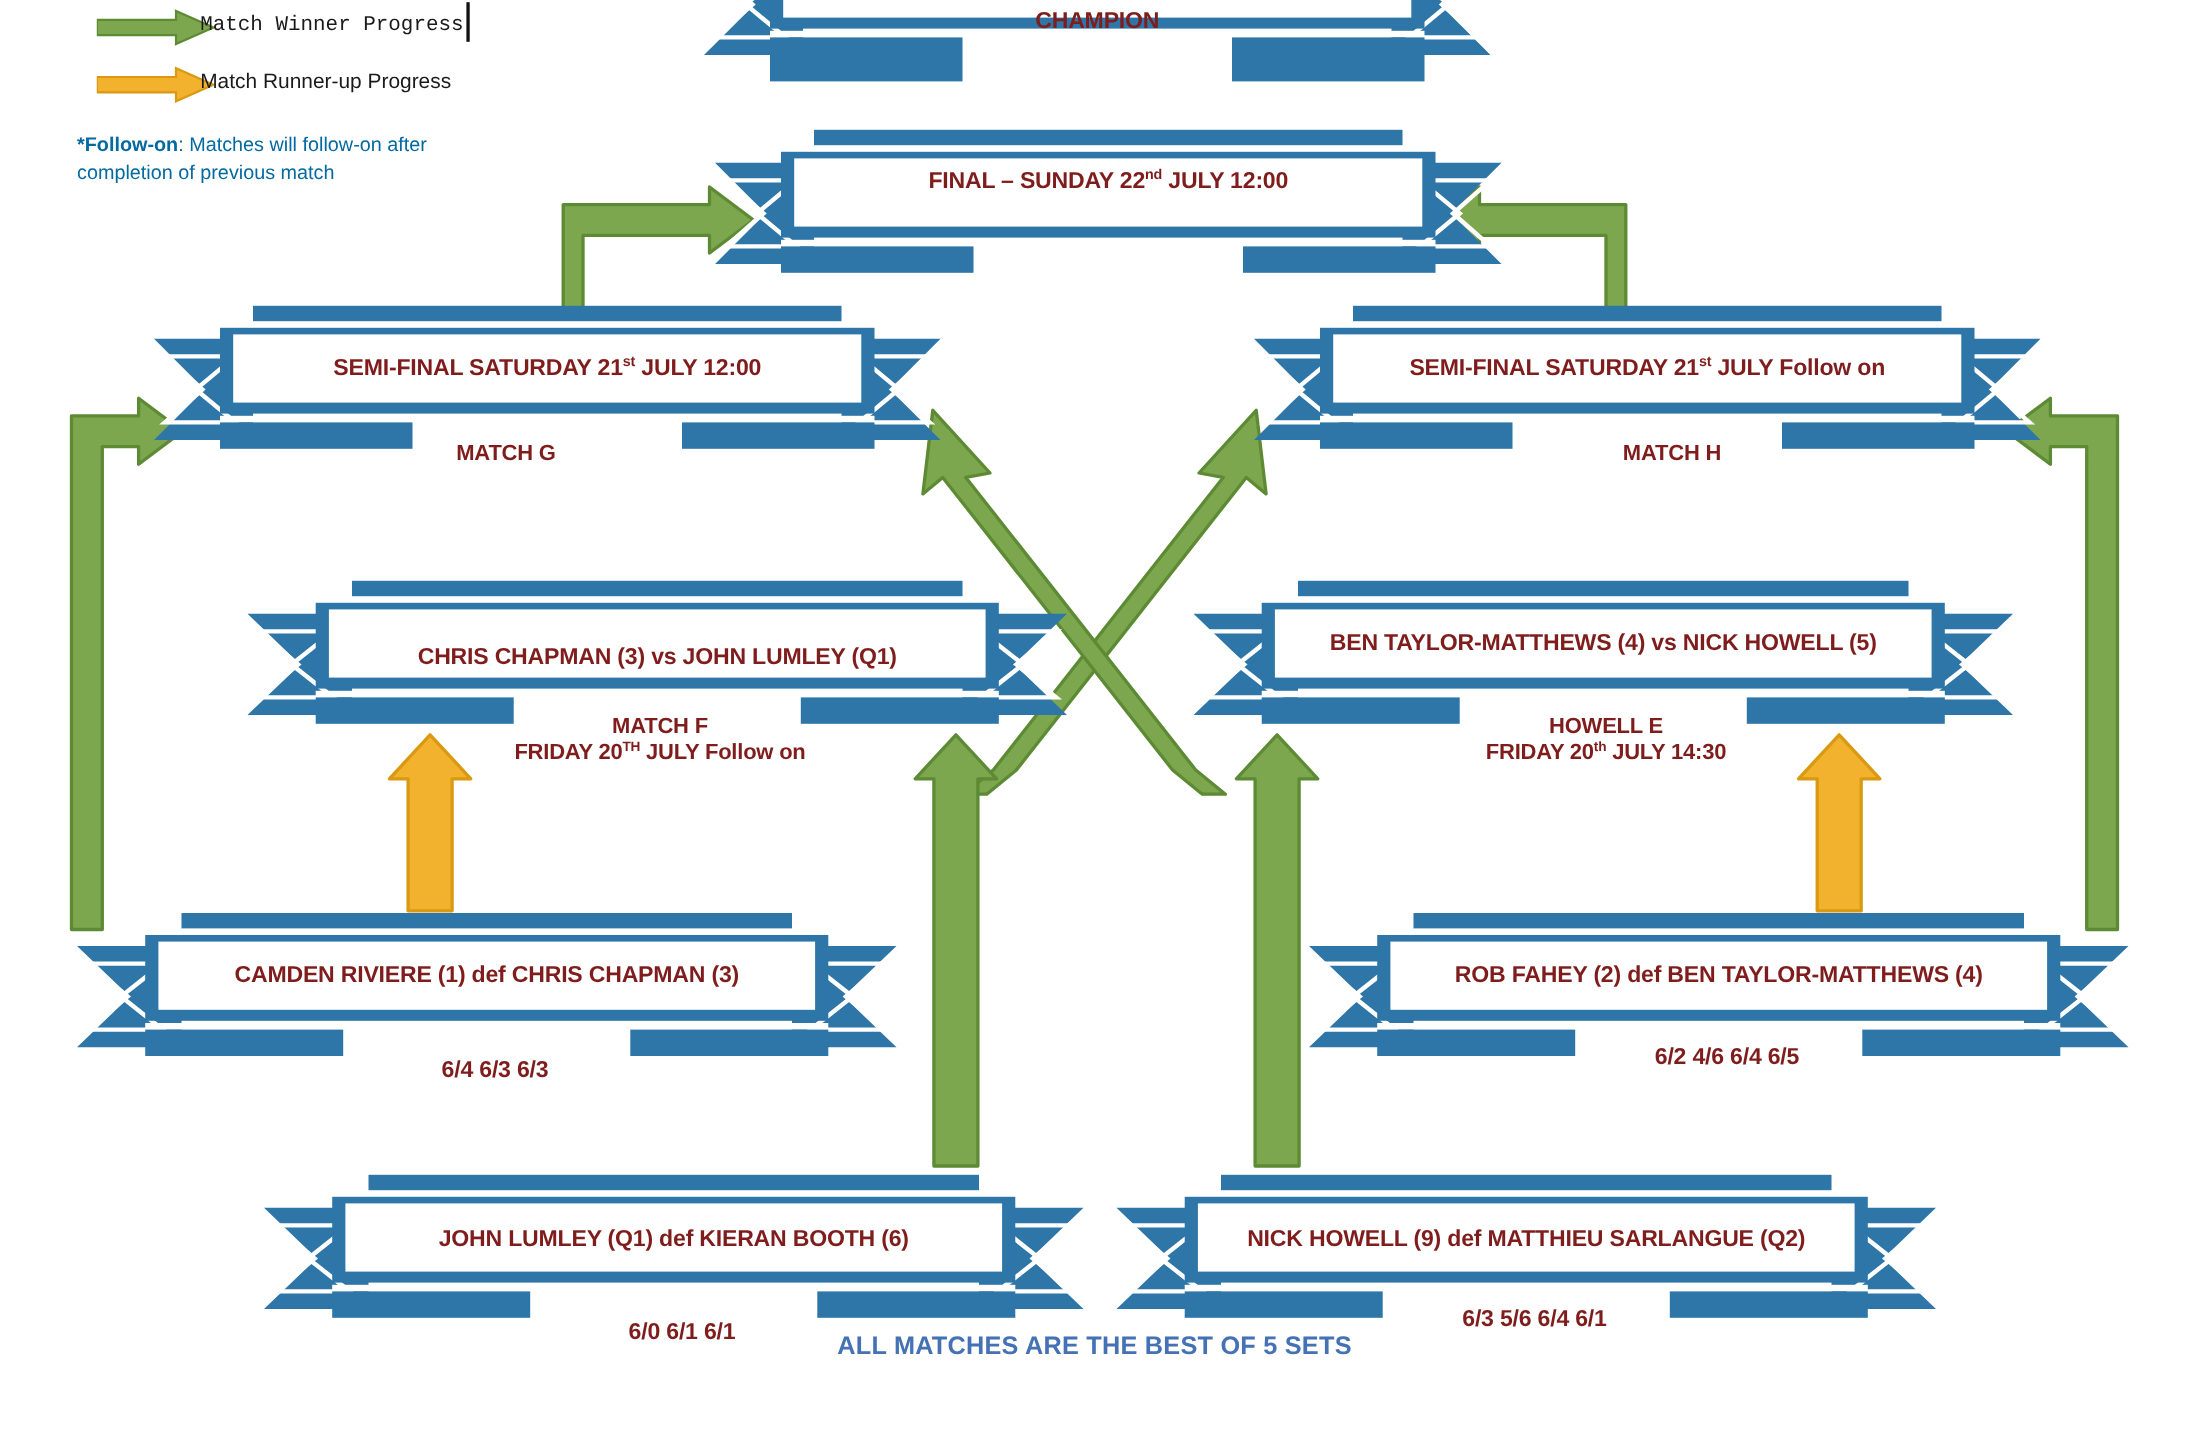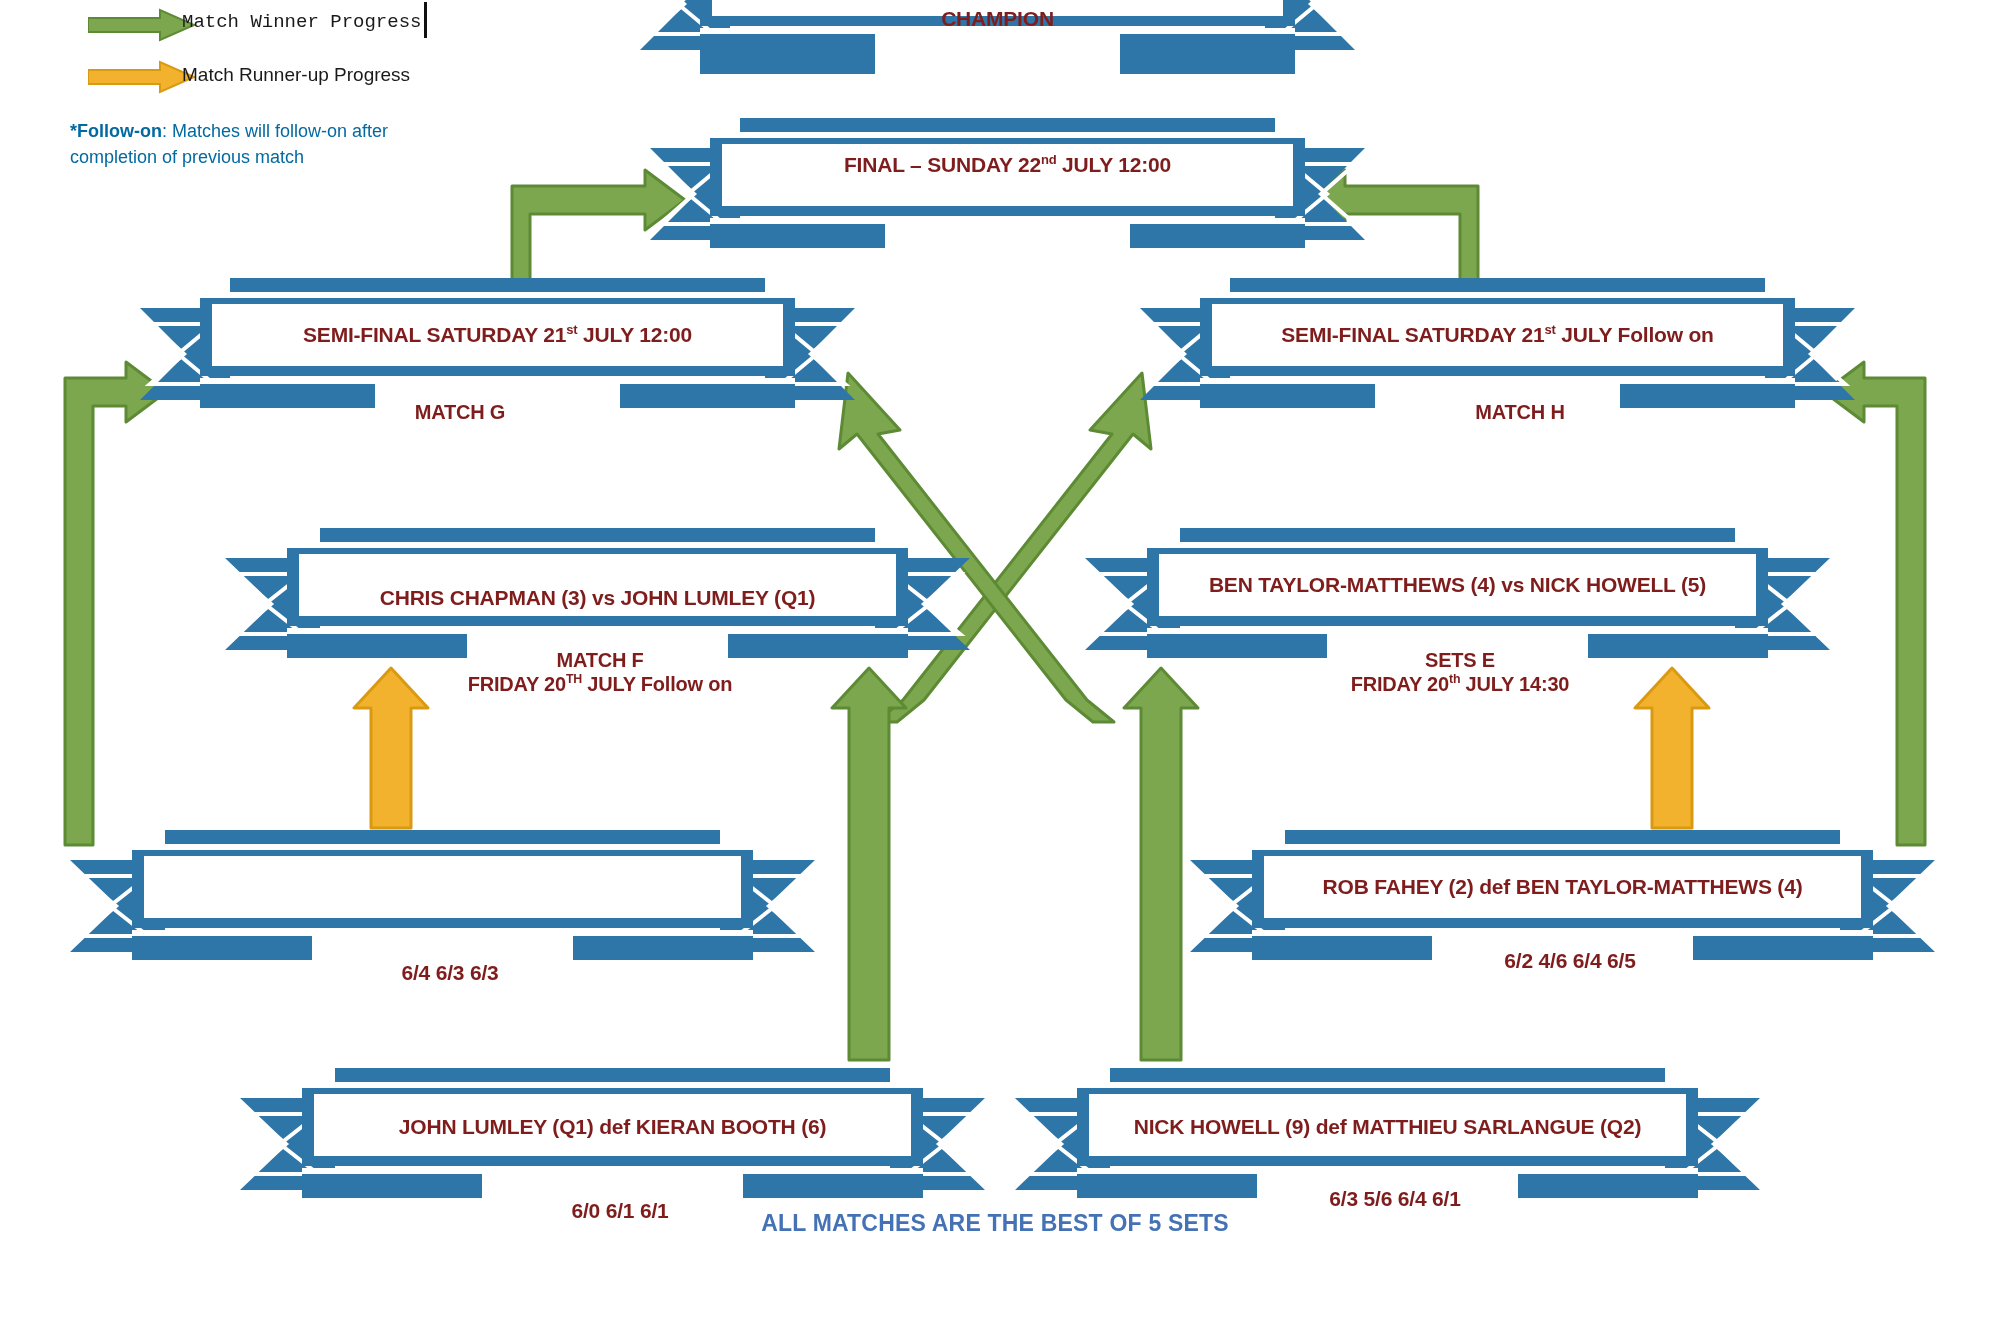--- a/index.html
+++ b/index.html
@@ -167,38 +167,39 @@
       <path d="M735,46 L667,46 L705,76 L667,106 L735,106 L699,76 Z" fill="none" stroke="#fff" stroke-width="4"></path>
       <rect x="62" y="20" width="621" height="78" fill="#2E75A8"></rect>
       <rect x="74" y="26" width="597" height="62" fill="#fff"></rect>
       <rect x="62" y="100" width="621" height="6" fill="#fff"></rect>
       <rect x="62" y="106" width="180" height="24" fill="#2E75A8"></rect>
       <rect x="503" y="106" width="180" height="24" fill="#2E75A8"></rect>
     </g>
   </svg>
   <div class="lbl ttl" style="left:1085px;top:572px;width:745px;">BEN TAYLOR-MATTHEWS (4) vs NICK HOWELL (5)</div>
   <div class="lbl sub" style="left:1150px;top:648px;width:620px;">
-    <span>SETS E</span><br>
+    <span>HOWELL E</span><br>
     <span>FRIDAY 20</span><sup>th</sup><span> JULY 14:30</span>
   </div>
 
   <svg class="ribbon-svg" style="left:70px;top:830px;" width="745" height="130" viewBox="0 0 745 130">
     <g>
       <rect x="95" y="0" width="555" height="14" fill="#2E75A8"></rect>
       <path d="M0,30 L95,30 L95,122 L0,122 L48,76 Z" fill="#2E75A8"></path>
       <path d="M10,46 L78,46 L40,76 L78,106 L10,106 L46,76 Z" fill="none" stroke="#fff" stroke-width="4"></path>
       <path d="M745,30 L650,30 L650,122 L745,122 L697,76 Z" fill="#2E75A8"></path>
       <path d="M735,46 L667,46 L705,76 L667,106 L735,106 L699,76 Z" fill="none" stroke="#fff" stroke-width="4"></path>
       <rect x="62" y="20" width="621" height="78" fill="#2E75A8"></rect>
       <rect x="74" y="26" width="597" height="62" fill="#fff"></rect>
       <rect x="62" y="100" width="621" height="6" fill="#fff"></rect>
       <rect x="62" y="106" width="180" height="24" fill="#2E75A8"></rect>
       <rect x="503" y="106" width="180" height="24" fill="#2E75A8"></rect>
     </g>
   </svg>
+  <div class="lbl ttl" style="left:70px;top:874px;width:745px;">CAMDEN RIVIERE (1) def CHRIS CHAPMAN (3)</div>
   <div class="lbl score" style="left:140px;top:960px;width:620px;">6/4 6/3 6/3</div>
 
   <svg class="ribbon-svg" style="left:1190px;top:830px;" width="745" height="130" viewBox="0 0 745 130">
     <g>
       <rect x="95" y="0" width="555" height="14" fill="#2E75A8"></rect>
       <path d="M0,30 L95,30 L95,122 L0,122 L48,76 Z" fill="#2E75A8"></path>
       <path d="M10,46 L78,46 L40,76 L78,106 L10,106 L46,76 Z" fill="none" stroke="#fff" stroke-width="4"></path>
       <path d="M745,30 L650,30 L650,122 L745,122 L697,76 Z" fill="#2E75A8"></path>
       <path d="M735,46 L667,46 L705,76 L667,106 L735,106 L699,76 Z" fill="none" stroke="#fff" stroke-width="4"></path>
       <rect x="62" y="20" width="621" height="78" fill="#2E75A8"></rect>

